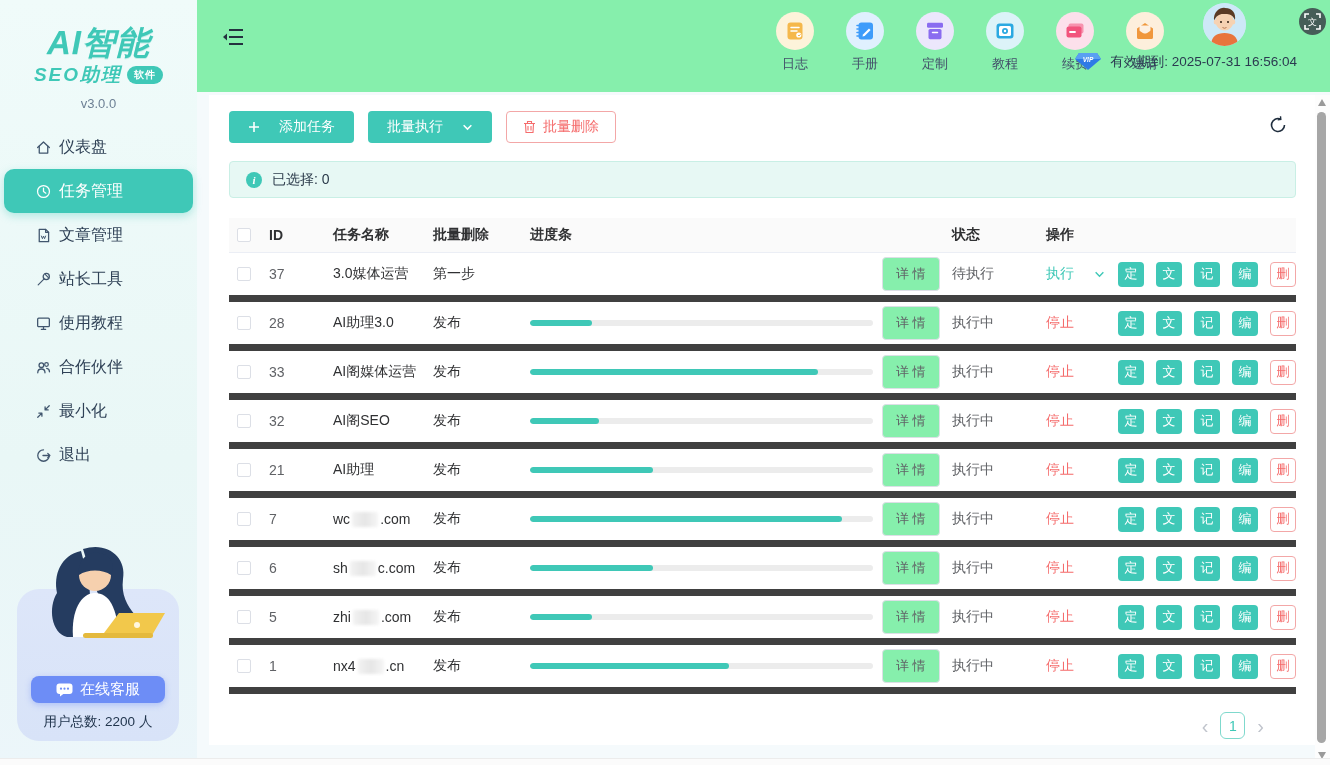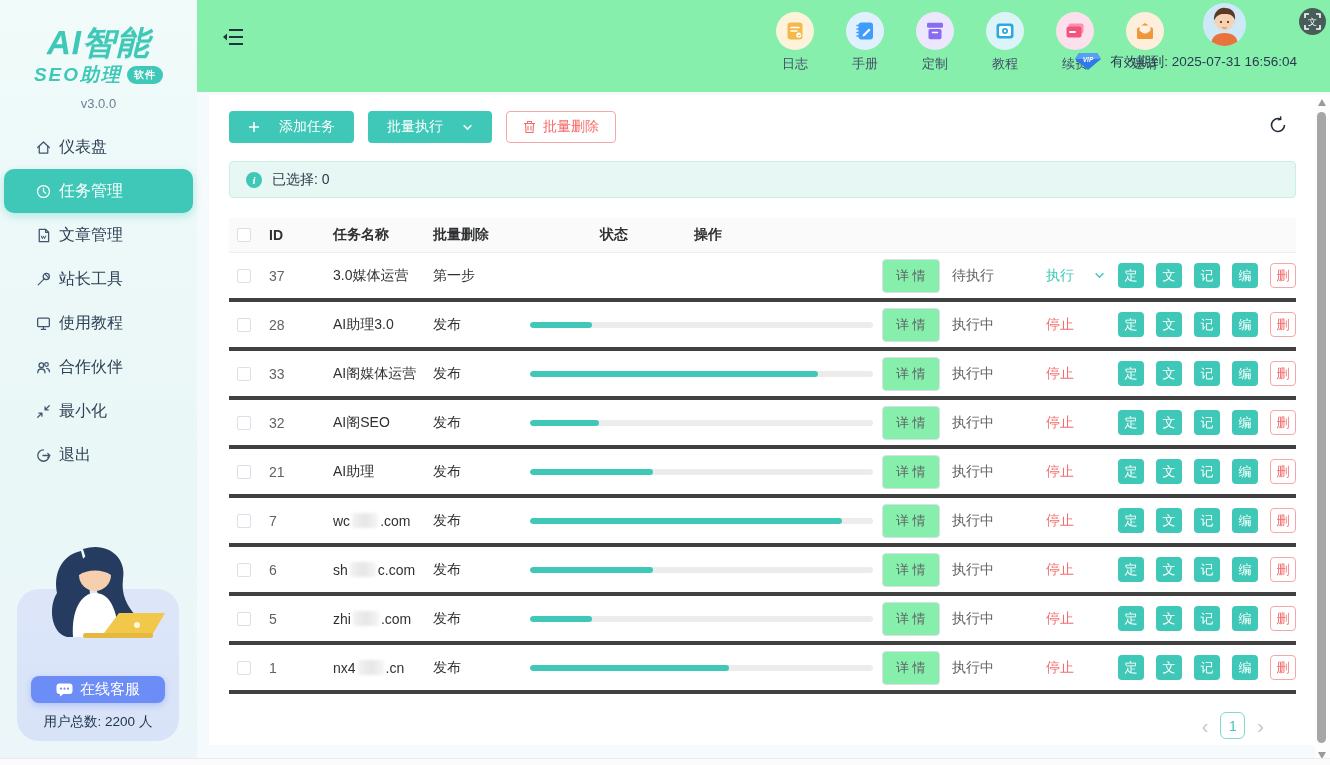--- a/index.html
+++ b/index.html
@@ -58,21 +58,21 @@
   .btn-teal { background:#3fc8b7; color:#fff; padding:0 19px;gap:19px; }
   .btn-danger-outline { background:#fff; color:#f56c6c; border:1px solid #f3a7a7; padding:0 16px; }
   .refresh { position:absolute; right:4px; top:4px; width:24px; height:24px; color:#1f2d3d; cursor:pointer; }
 
   .alert { margin-top:18px; height:37px; background:#e7f8f4; border:1px solid #c9efe5; border-radius:4px;
     display:flex; align-items:center; padding:0 16px; gap:10px; font-size:14px; color:#2b3a4a; }
   .info-ico { width:16px; height:16px; border-radius:50%; background:#3fc8b7; color:#fff; font-size:11px;
     display:flex; align-items:center; justify-content:center; font-style:italic; font-weight:bold; font-family:"Liberation Serif",serif; }
 
   .table { margin-top:20px; }
-  .tr { display:flex; align-items:center; height:49px; border-bottom:4px solid #404040; background:#fff; }
+  .tr { display:flex; align-items:center; height:49px; border-bottom:7px solid #404040; background:#fff; }
   .tr.th { height:35px; background:#fafafa; font-weight:bold; color:#303133; border-bottom:1px solid #ebeef5; }
   .td { font-size:14px; color:#303133; display:flex; align-items:center; }
   .col-check { width:40px; justify-content:flex-start; padding-left:8px; }
   .col-id { width:64px; color:#606266; }
   .th .col-id { color:#303133; }
   .col-name { width:100px; white-space:nowrap; overflow:visible; }
   .col-flow { width:97px; }
   .col-progress { width:352px; }
   .col-detail { width:70px; }
   .col-status { width:80px; color:#606266; }
@@ -362,20 +362,21 @@
     </div>
 
     <div class="table" id="task-table">
         <div class="tr th">
           <div class="td col-check">
             <span class="checkbox"></span>
           </div>
           <div class="td col-id">ID</div>
           <div class="td col-name">任务名称</div>
           <div class="td col-flow">批量删除</div>
+          <div class="td col-progress">进度条</div>
           <div class="td col-detail"></div>
           <div class="td col-status">状态</div>
           <div class="td col-ops">操作</div>
         </div>
         <div class="tr">
           <div class="td col-check">
             <span class="checkbox"></span>
           </div>
           <div class="td col-id">37</div>
           <div class="td col-name">3.0媒体运营</div>

